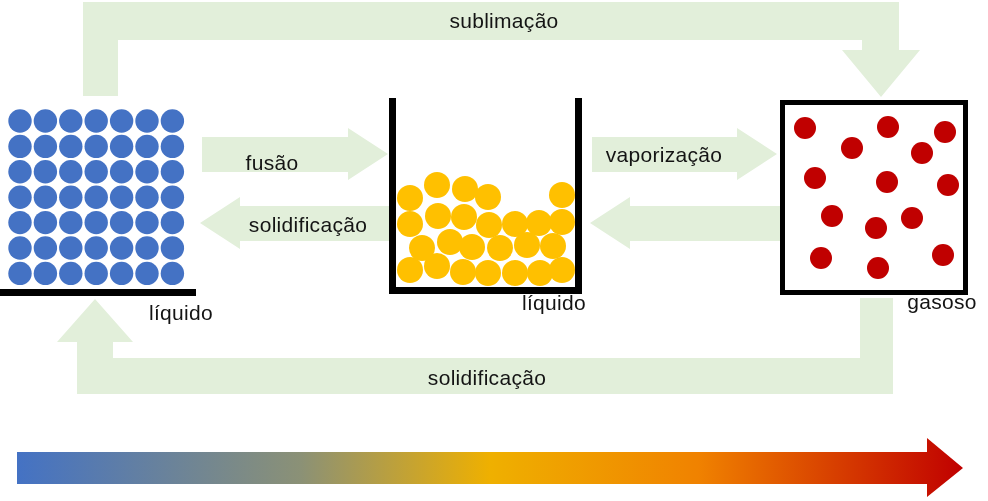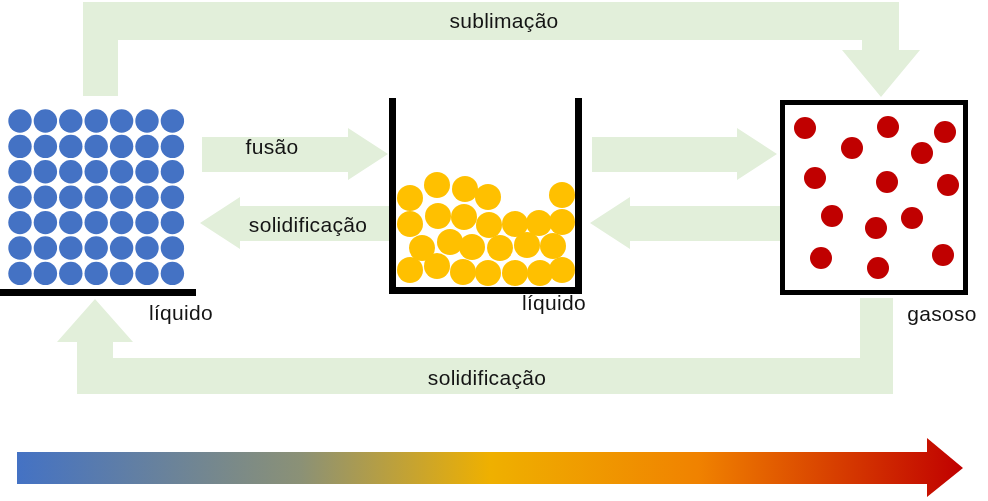--- a/index.html
+++ b/index.html
@@ -132,19 +132,20 @@
         <circle cx="912" cy="218" r="11" fill="#c00000"></circle>
         <circle cx="821" cy="258" r="11" fill="#c00000"></circle>
         <circle cx="878" cy="268" r="11" fill="#c00000"></circle>
         <circle cx="943" cy="255" r="11" fill="#c00000"></circle>
       </g>
 
     <polygon fill="url(#tempGrad)" points="17,452 927,452 927,438 963,468 927,497 927,484 17,484"></polygon>
   </svg>
 
   <div class="lbl" style="left:504px;top:20px">sublimação</div>
-  <div class="lbl" style="left:272px;top:146px">fusão</div>
+  <div class="lbl" style="left:272px;top:162px">fusão</div>
   <div class="lbl" style="left:308px;top:224px">solidificação</div>
+  <div class="lbl" style="left:664px;top:154px">vaporização</div>
   <div class="lbl" style="left:487px;top:377px">solidificação</div>
   <div class="lbl" style="left:181px;top:312px">líquido</div>
   <div class="lbl" style="left:554px;top:302px">líquido</div>
-  <div class="lbl" style="left:942px;top:313px">gasoso</div>
+  <div class="lbl" style="left:942px;top:301px">gasoso</div>
 </div>
 
 </body></html>

